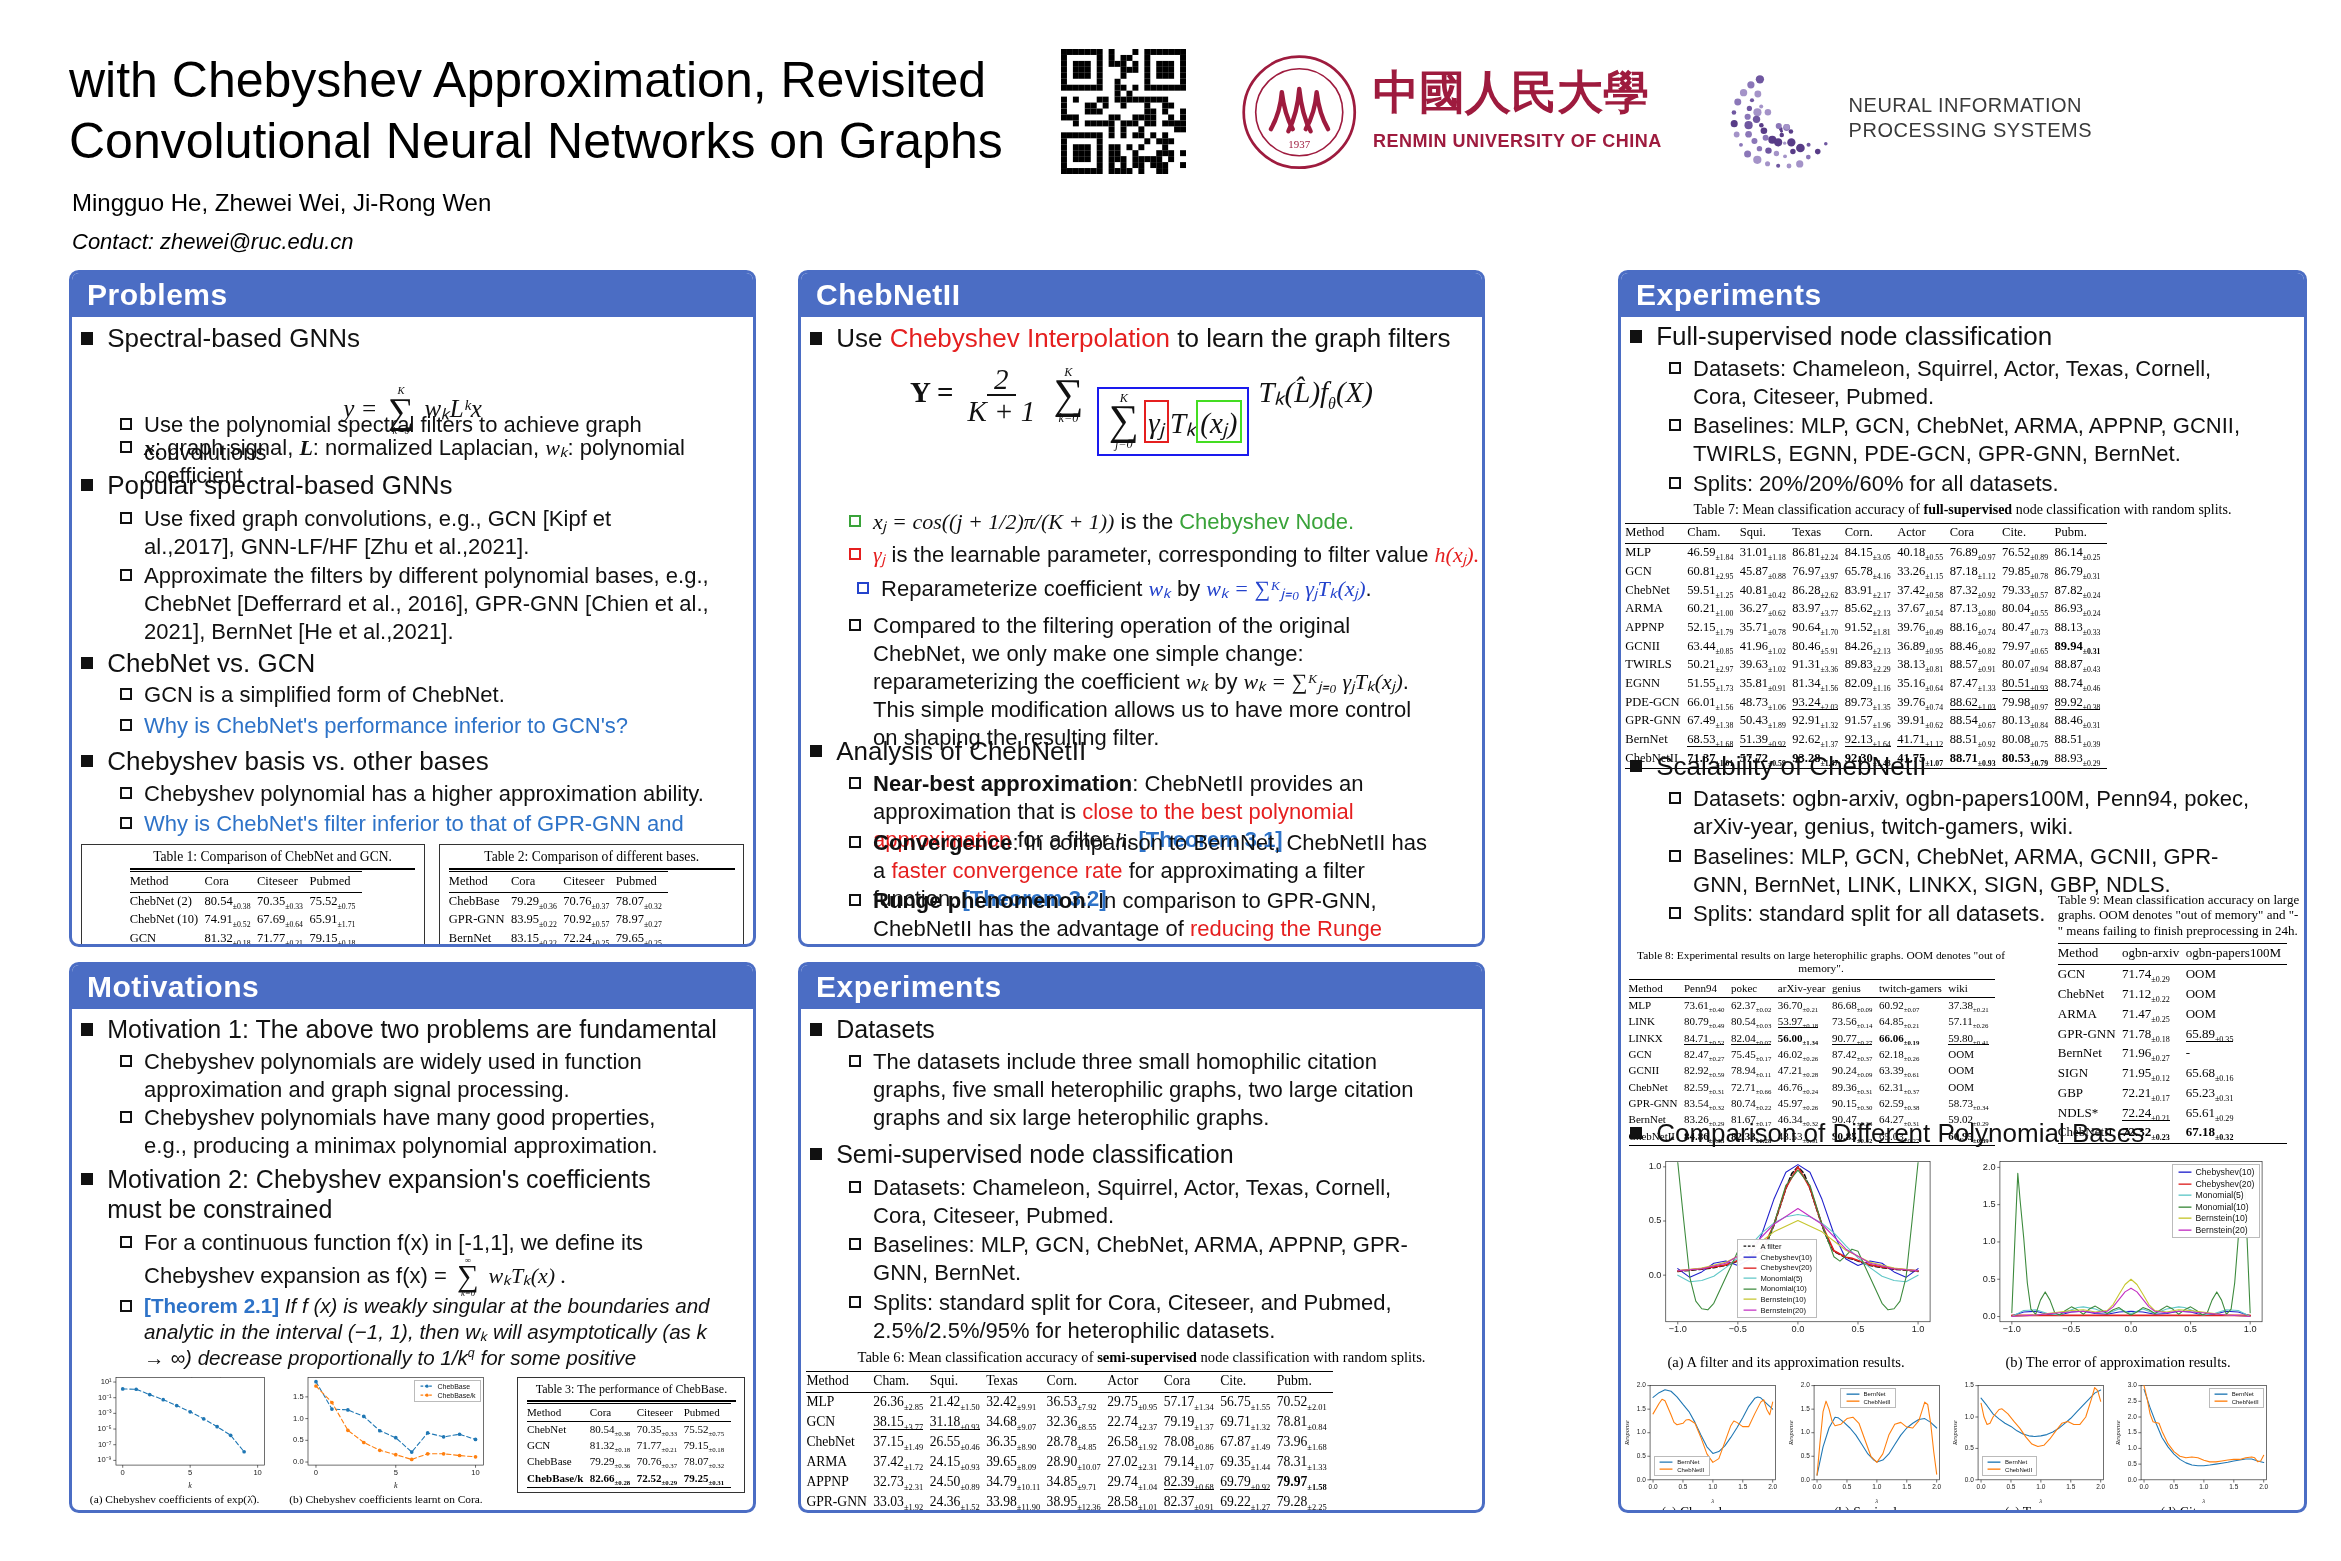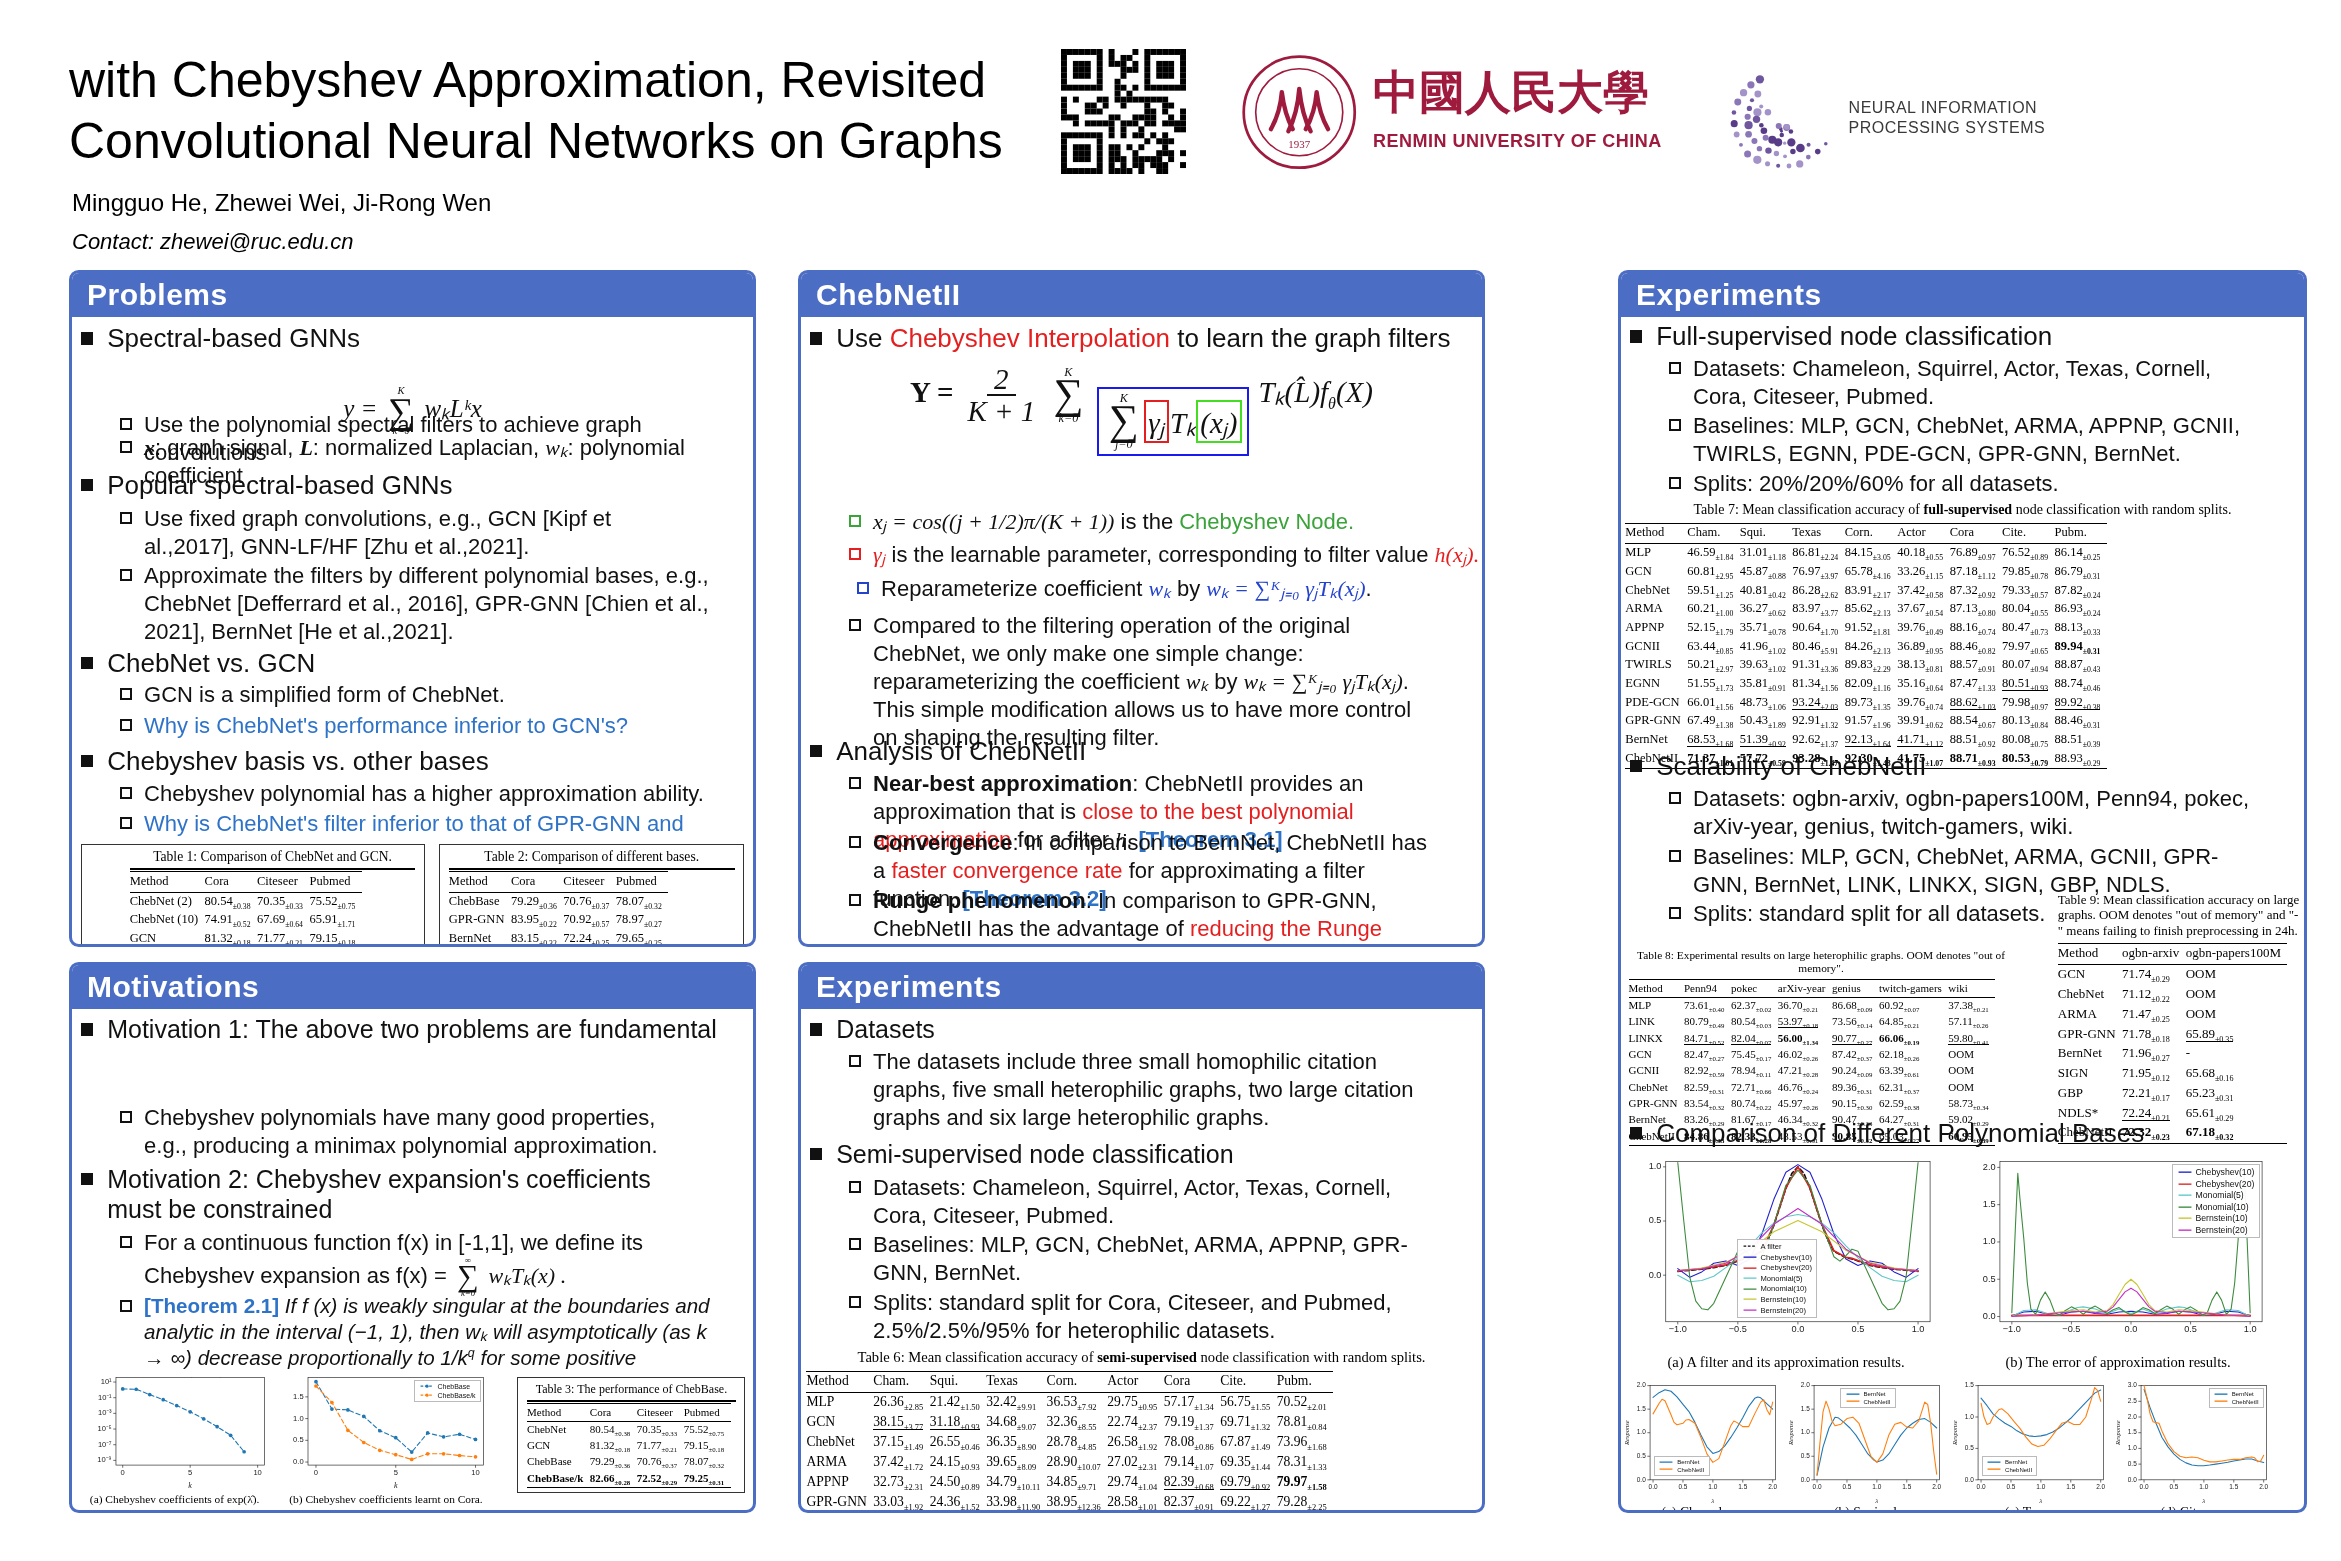--- a/index.html
+++ b/index.html
@@ -8,21 +8,21 @@
   .abs{position:absolute;}
   
   #poster-title{left:69px;top:50px;font-size:50px;line-height:1.22;font-weight:500;color:#000;}
   #authors{left:72px;top:189px;font-size:24px;color:#000;}
   #contact{left:72px;top:229px;font-size:22px;font-style:italic;color:#000;}
   #qr{left:1061px;top:49px;}
   #ruc{left:1241px;top:54px;display:flex;align-items:flex-start;gap:15px;}
   #ruc-cn{font-family:"Liberation Serif",serif;font-weight:bold;font-size:46px;color:#9e1b3e;line-height:1.05;margin-top:15px;}
   #ruc-en{font-size:18px;font-weight:bold;color:#9e1b3e;letter-spacing:0.5px;margin-top:14px;}
   #neurips{left:1724px;top:59px;display:flex;align-items:center;gap:7.6px;}
-  #neurips-text{font-size:16px;color:#3a3a3a;letter-spacing:0.5px;line-height:1.25;}
+  #neurips-text{font-size:20px;color:#3a3a3a;letter-spacing:0.5px;line-height:1.25;}
   
   .panel{position:absolute;border:3.8px solid #4b6dc4;border-radius:9.8px;background:#fff;box-sizing:border-box;overflow:hidden;}
   .phead{background:#4b6dc4;color:#fff;font-size:30px;font-weight:bold;padding:4.9px 15px;letter-spacing:0.5px;}
   .pbody{position:relative;height:calc(100% - 41px);padding:0 14px;box-sizing:border-box;}
   #p-problems{left:69px;top:270px;width:687px;height:677px;}
   #p-motiv{left:69px;top:962px;width:687px;height:551px;}
   #p-cheb{left:798px;top:270px;width:687px;height:677px;}
   #p-expmid{left:798px;top:962px;width:687px;height:551px;}
   #p-expr{left:1618px;top:270px;width:689px;height:1243px;}
   
@@ -511,20 +511,24 @@
   </div>
 </div>
 
 <div class="panel" id="p-motiv">
   <div class="phead">Motivations</div>
   <div class="pbody">
     <div class="l1" style="left:8.7px;top:5.4px;font-size:25px;">
         <span class="mk"></span>
         <span>Motivation 1: The above two problems are fundamental</span>
       </div>
+    <div class="l2" style="left:48px;top:39px;width:548px;">
+        <span class="mk"></span>
+        <span>Chebyshev polynomials are widely used in function approximation and graph signal processing.</span>
+      </div>
     <div class="l2" style="left:48px;top:95px;width:548px;">
         <span class="mk"></span>
         <span>Chebyshev polynomials have many good properties, e.g., producing a minimax polynomial approximation.</span>
       </div>
     <div class="l1" style="left:8.7px;top:155px;font-size:25px;width:607px;">
         <span class="mk"></span>
         <span>Motivation 2: Chebyshev expansion's coefficients must be constrained</span>
       </div>
     <div class="l2" style="left:48px;top:220px;width:585px;">
         <span class="mk"></span>

